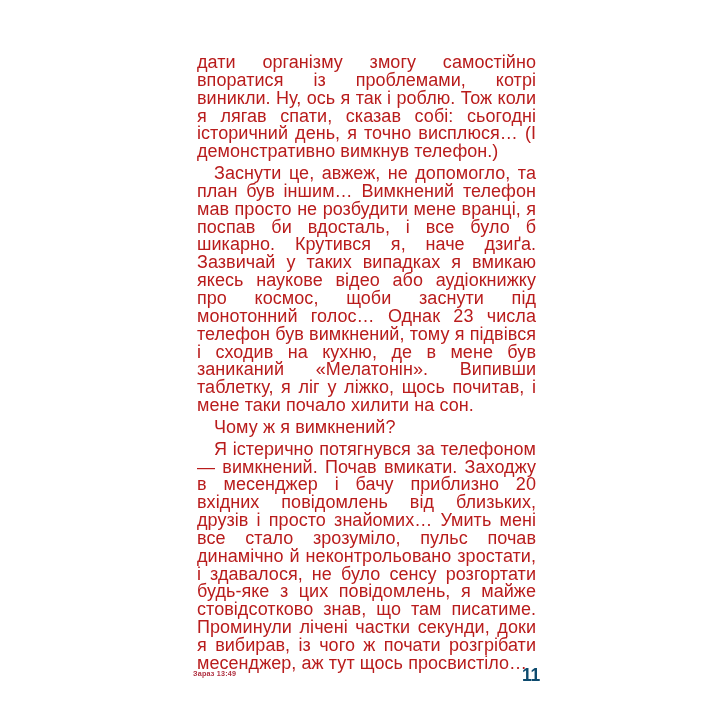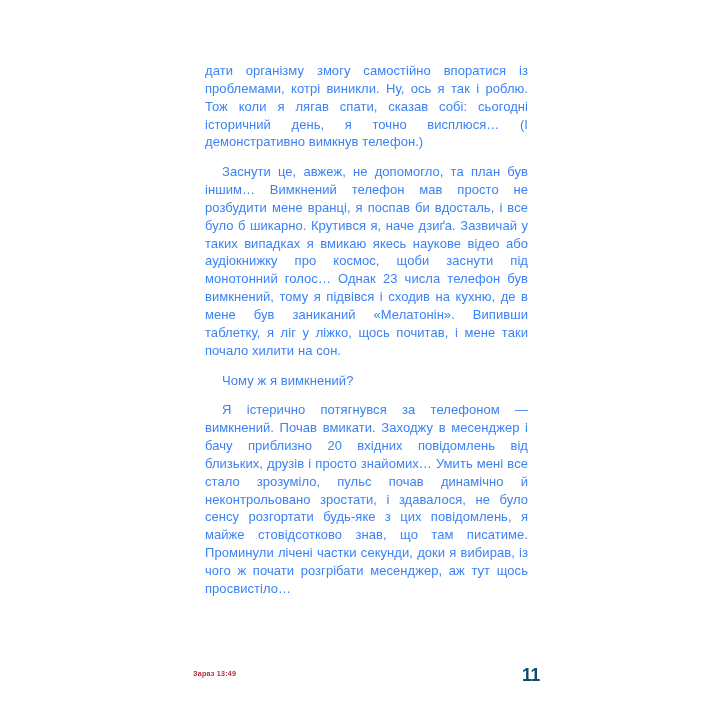--- a/index.html
+++ b/index.html
@@ -23,24 +23,24 @@
   }
 
   .text-column {
     position: absolute;
     left: 193px;
     top: 50px;
     width: 347px;
   }
 
   .para {
-    margin: 12px;
-    font-size: 13px;
+    margin: 4px;
+    font-size: 18px;
     line-height: 17.85px;
-    color: #3b82f6;
+    color: #b91c1c;
     text-align: justify;
     text-justify: inter-word;
     text-indent: 17px;
     letter-spacing: 0.05px;
     word-spacing: 0.1px;
     -webkit-font-smoothing: antialiased;
     hyphens: manual;
   }
 
   .para.no-indent {

